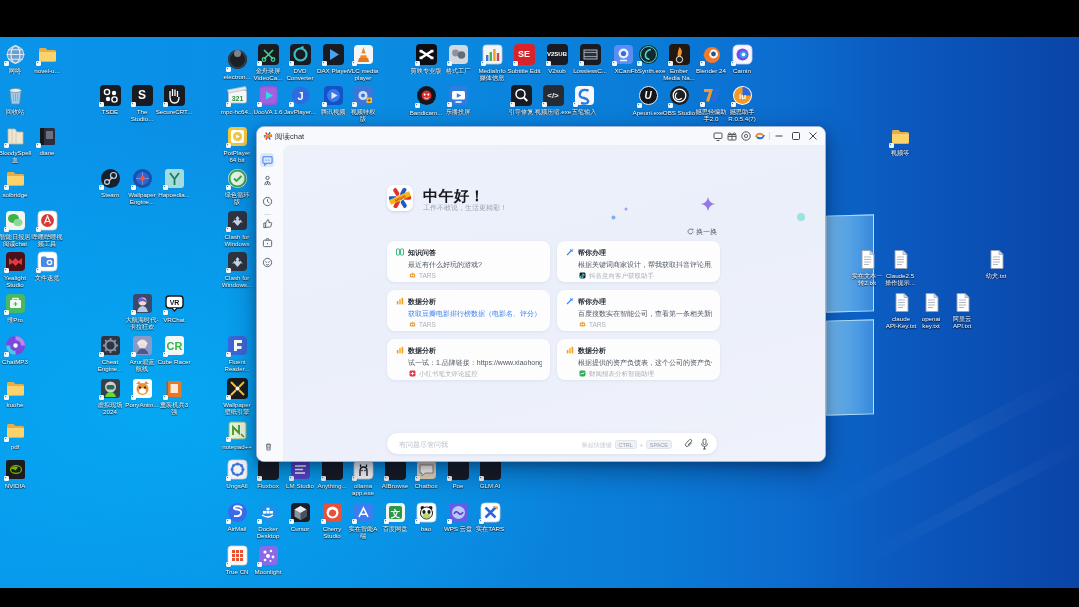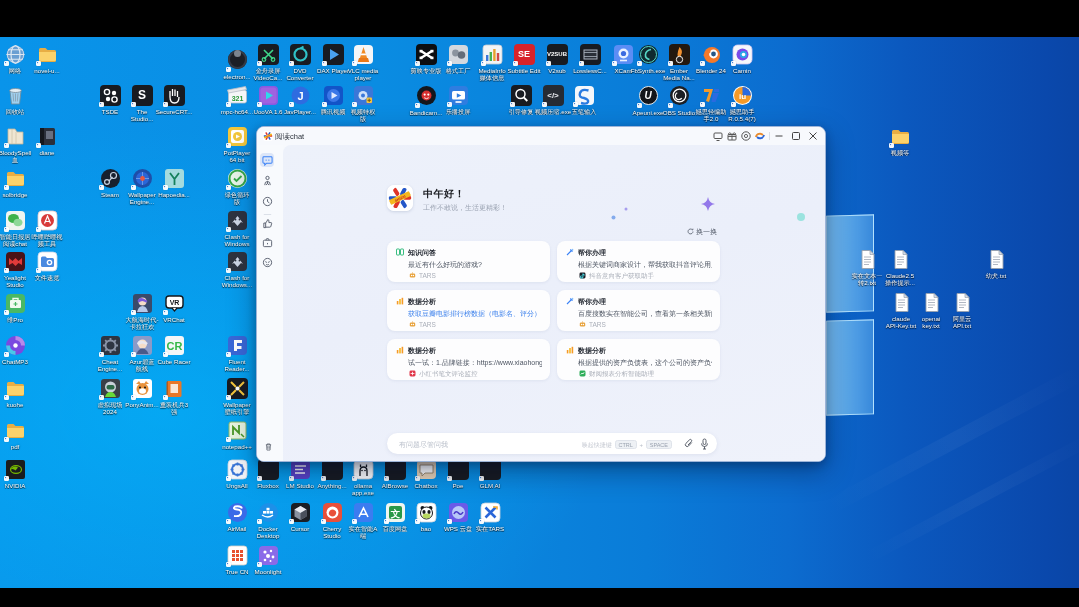--- a/index.html
+++ b/index.html
@@ -27,21 +27,21 @@
 #tbar { position:absolute; left:0; top:0; width:100%; height:18px; background:#f7f9fd; }
 #tbar .ttl { position:absolute; left:18px; top:4.5px; font-size:7.5px; color:#2c323c; }
 #tlogo { position:absolute; left:6px; top:4px; width:10px; height:10px; }
 .wc { position:absolute; top:3px; width:12px; height:12px; }
 #side { position:absolute; left:0; top:18px; width:26px; bottom:0; background:#f8fafd; }
 #side .sel { position:absolute; left:3px; top:8px; width:14px; height:14px; border-radius:4px; background:#dce6f8; }
 .si { position:absolute; left:4.5px; width:11px; height:11px; }
 #main { position:absolute; left:26px; top:18px; right:0; bottom:0; background:linear-gradient(165deg,#edf1fa 0%,#ebeffa 45%,#eff2fb 100%); border-top-left-radius:8px; }
 
 #glogo { position:absolute; left:104px; top:40px; width:26px; height:26px; background:#fff; border-radius:7px; box-shadow:0 1px 3px rgba(100,120,160,.25); }
-#ghead { position:absolute; left:140px; top:42px; font-size:10px; font-weight:bold; color:#17191e; letter-spacing:0.5px; }
+#ghead { position:absolute; left:140px; top:42px; font-size:15px; font-weight:bold; color:#17191e; letter-spacing:0.5px; }
 #gsub { position:absolute; left:140px; top:58px; font-size:7px; color:#9ba3b2; }
 
 .sp { position:absolute; }
 
 #refresh { position:absolute; right:108px; top:82px; font-size:7px; color:#525a68; }
 
 .card { position:absolute; width:163px; height:41px; background:#fdfdfe; border-radius:8px; box-shadow:0 1px 3px rgba(90,110,150,.10); }
 .card .hd { position:absolute; left:9px; top:6.5px; width:8px; height:8px; }
 .card .htxt { position:absolute; left:21px; top:6.5px; font-size:7px; font-weight:bold; color:#282d36; }
 .card .bd { position:absolute; left:21px; top:18.5px; right:8px; font-size:7px; color:#4d5562; white-space:nowrap; overflow:hidden; }

